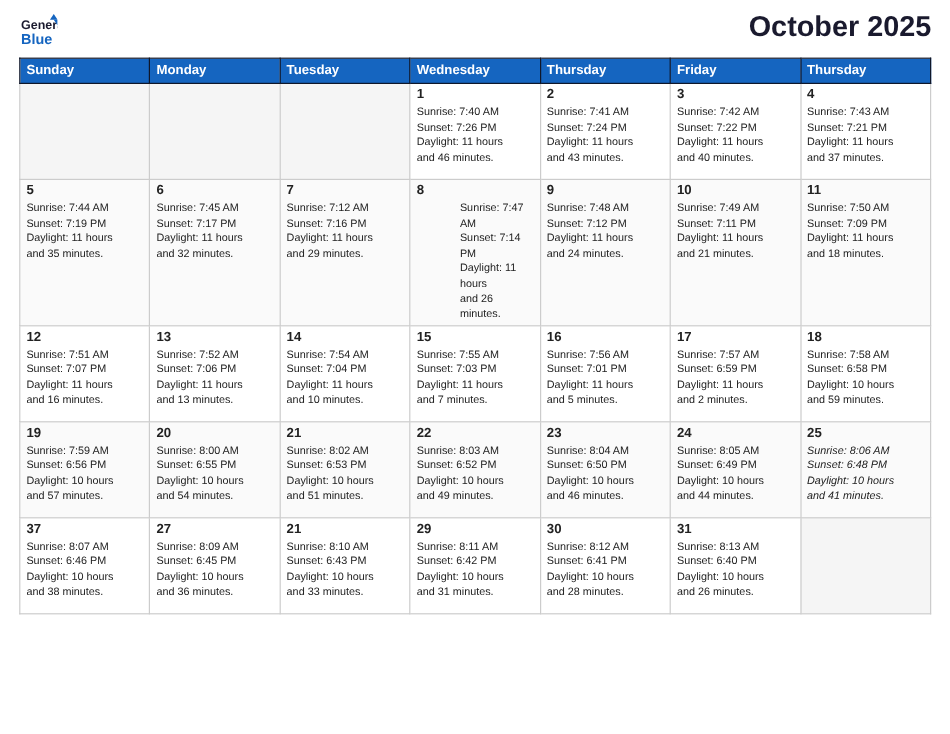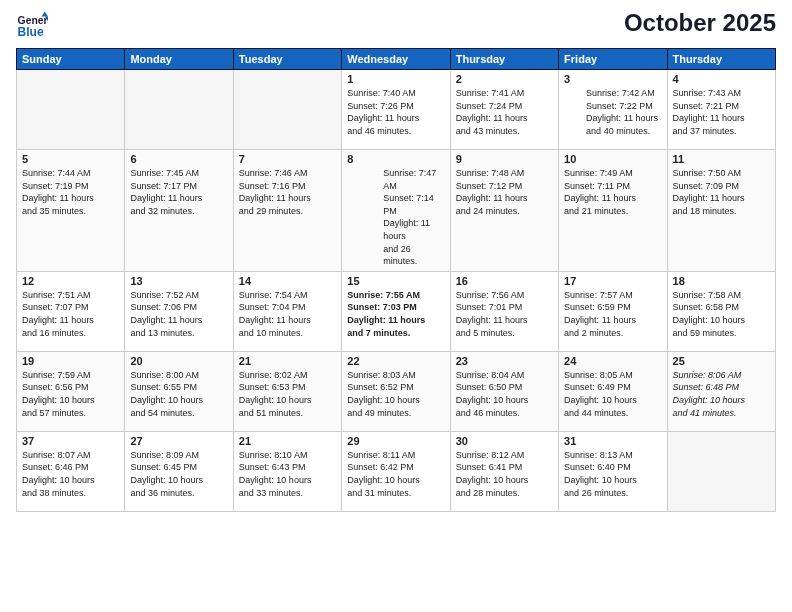--- a/index.html
+++ b/index.html
@@ -128,21 +128,21 @@
           </td>
           <td>
             <span class="day-num">2</span>
             <div class="day-info" style="white-space: pre-line;">Sunrise: 7:41 AM
 Sunset: 7:24 PM
 Daylight: 11 hours
 and 43 minutes.</div>
           </td>
           <td>
             <span class="day-num">3</span>
-            <div class="day-info" style="white-space: pre-line; margin-left: 22px;">Sunrise: 7:42 AM
+            <div class="day-info" style="white-space: pre-line;">Sunrise: 7:42 AM
 Sunset: 7:22 PM
 Daylight: 11 hours
 and 40 minutes.</div>
           </td>
           <td>
             <span class="day-num">4</span>
             <div class="day-info" style="white-space: pre-line;">Sunrise: 7:43 AM
 Sunset: 7:21 PM
 Daylight: 11 hours
 and 37 minutes.</div>
@@ -158,21 +158,21 @@
           </td>
           <td>
             <span class="day-num">6</span>
             <div class="day-info" style="white-space: pre-line;">Sunrise: 7:45 AM
 Sunset: 7:17 PM
 Daylight: 11 hours
 and 32 minutes.</div>
           </td>
           <td>
             <span class="day-num">7</span>
-            <div class="day-info" style="white-space: pre-line;">Sunrise: 7:46 AM
+            <div class="day-info" style="white-space: pre-line;">Sunrise: 7:12 AM
 Sunset: 7:16 PM
 Daylight: 11 hours
 and 29 minutes.</div>
           </td>
           <td>
             <span class="day-num">8</span>
             <div class="day-info" style="white-space: pre-line; margin-left: 36px;">Sunrise: 7:47 AM
 Sunset: 7:14 PM
 Daylight: 11 hours
 and 26 minutes.</div>
@@ -216,21 +216,21 @@
           </td>
           <td>
             <span class="day-num">14</span>
             <div class="day-info" style="white-space: pre-line;">Sunrise: 7:54 AM
 Sunset: 7:04 PM
 Daylight: 11 hours
 and 10 minutes.</div>
           </td>
           <td>
             <span class="day-num">15</span>
-            <div class="day-info" style="white-space: pre-line; font-weight: bold;">Sunrise: 7:55 AM
+            <div class="day-info" style="white-space: pre-line;">Sunrise: 7:55 AM
 Sunset: 7:03 PM
 Daylight: 11 hours
 and 7 minutes.</div>
           </td>
           <td>
             <span class="day-num">16</span>
             <div class="day-info" style="white-space: pre-line;">Sunrise: 7:56 AM
 Sunset: 7:01 PM
 Daylight: 11 hours
 and 5 minutes.</div>

